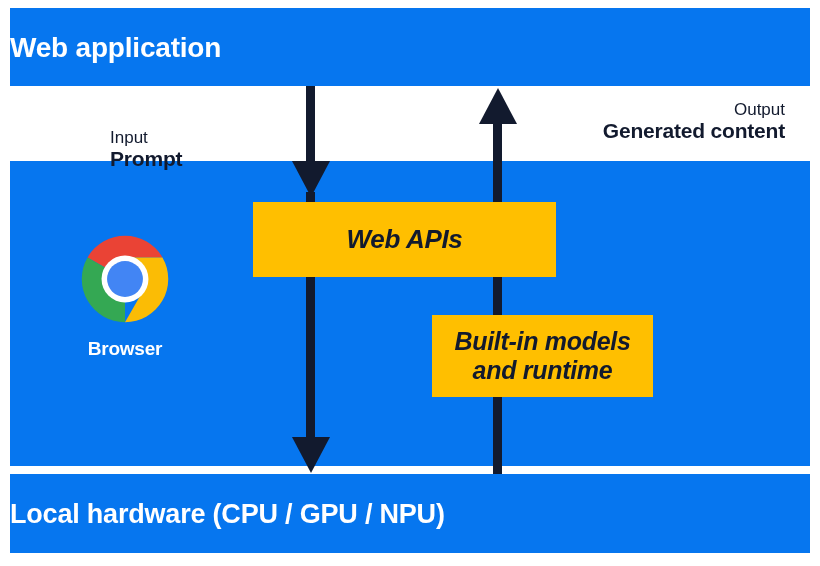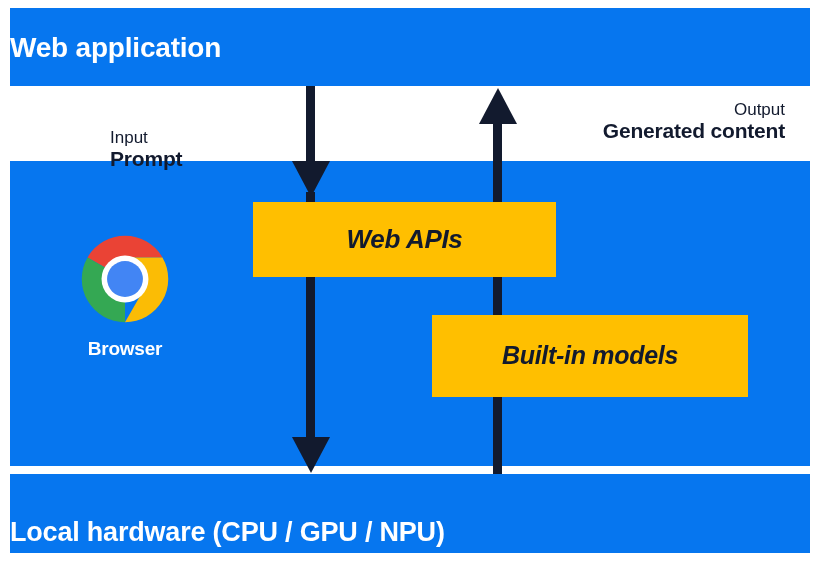--- a/index.html
+++ b/index.html
@@ -55,21 +55,20 @@
 
   #band-bottom {
     left: 10px;
     top: 474px;
     width: 800px;
     height: 79px;
   }
   #band-bottom .band-label {
     top: 25px;
     font-size: 27px;
-    margin-top: 18px;
   }
 
   
   .io-caption {
     position: absolute;
     color: #121a2e;
     line-height: 1.12;
   }
   .io-caption .io-kind {
     display: block;
@@ -141,21 +140,21 @@
   #box-web-apis {
     left: 253px;
     top: 202px;
     width: 303px;
     height: 75px;
     font-size: 26px;
   }
   #box-builtin {
     left: 432px;
     top: 315px;
-    width: 316px;
+    width: 221px;
     height: 82px;
     font-size: 25px;
     align-items: center;
   }
 
   
   #browser-group {
     position: absolute;
     left: 55px;
     top: 228px;
@@ -214,20 +213,21 @@
   <div class="arrow-shaft" id="arrow-up-shaft"></div>
   <div class="arrow-head up" id="arrow-up-head"></div>
 
   <div class="box" id="box-web-apis">
     <span>Web APIs</span>
   </div>
 
   <div class="box" id="box-builtin">
     <span>
       <span>Built-in models</span><br>
+      <span>and runtime</span>
     </span>
   </div>
 
   <div id="browser-group">
     <svg id="chrome-logo" viewBox="0 0 100 100">
 
       <path d="M50 3 A47 47 0 0 1 90.7 26.5 L50 26.5 A23.5 23.5 0 0 0 29.7 38.3 L9.3 26.5 A47 47 0 0 1 50 3 Z" fill="#EA4335"></path>
 
       <path d="M90.7 26.5 A47 47 0 0 1 50 97 L70.3 61.7 A23.5 23.5 0 0 0 70.3 38.3 L50 26.5 Z" fill="#FBBC05"></path>
 

